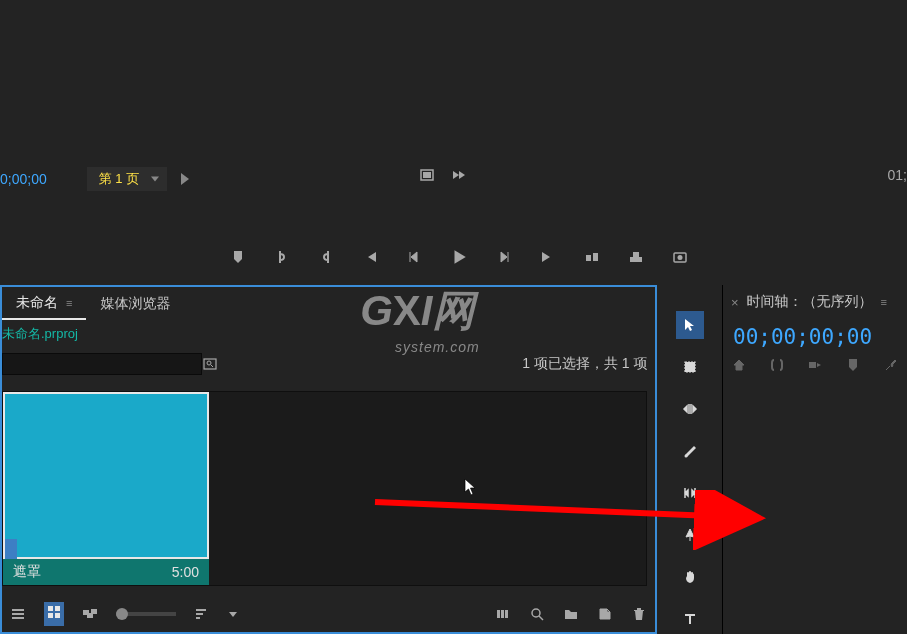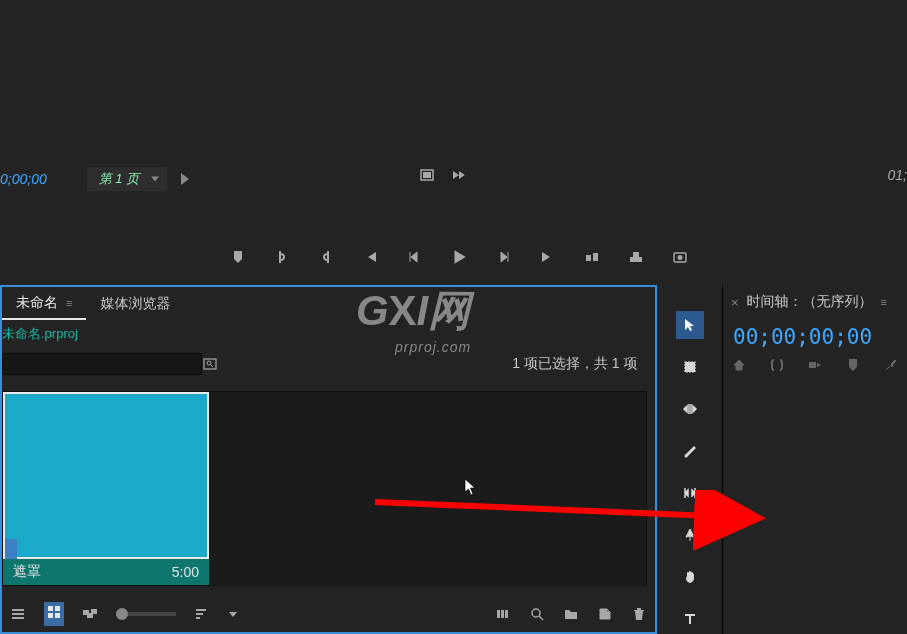--- a/index.html
+++ b/index.html
@@ -1,34 +1,34 @@
 <!DOCTYPE html>
 <html><head>
 <meta charset="utf-8">
 <style>
 * { margin: 0; padding: 0; box-sizing: border-box; font-family: "Microsoft YaHei", "PingFang SC", sans-serif; }
 body { width: 907px; height: 634px; background: #232323; color: #c8c8c8; overflow: hidden; position: relative; }
-.source-monitor { position: absolute; left: 0; top: 0; width: 907px; height: 283px; background: #232323; font-style: italic; }
+.source-monitor { position: absolute; left: 0; top: 0; width: 907px; height: 283px; background: #232323; }
 .monitor-time-row { position: absolute; left: 0; top: 167px; width: 100%; height: 24px; display: flex; align-items: center; }
 .timecode-left { color: #3ea8ff; font-size: 14px; margin-left: 0; }
-.page-dropdown { margin-left: 40px; background: #2d2d2d; padding: 3px 28px 3px 12px; font-size: 13px; color: #86efac; position: relative; display: flex; align-items: center; }
+.page-dropdown { margin-left: 40px; background: #2d2d2d; padding: 3px 28px 3px 12px; font-size: 13px; color: #fde047; position: relative; display: flex; align-items: center; }
 .page-dropdown::after { content: ""; position: absolute; right: 8px; top: 50%; transform: translateY(-50%); border-left: 4px solid transparent; border-right: 4px solid transparent; border-top: 5px solid #888; }
 .play-small { margin-left: 14px; width: 0; height: 0; border-top: 6px solid transparent; border-bottom: 6px solid transparent; border-left: 8px solid #888; }
 .monitor-right-icons { position: absolute; right: 440px; top: 167px; display: flex; gap: 16px; align-items: center; }
 .timecode-right { position: absolute; right: 0; top: 167px; color: #a8a8a8; font-size: 14px; }
 .transport-bar { position: absolute; left: 230px; top: 248px; display: flex; gap: 28px; align-items: center; }
 .transport-bar svg, .monitor-right-icons svg { fill: #a8a8a8; }
 .panel-area { position: absolute; left: 0; top: 285px; width: 907px; height: 349px; display: flex; }
 .project-panel { width: 703px; height: 100%; border: 2px solid #3a8dd8; background: #232323; position: relative; }
 .panel-tabs { display: flex; align-items: center; height: 34px; padding-left: 0; }
 .tab { padding: 6px 14px; font-size: 14px; color: #c8c8c8; display: flex; align-items: center; gap: 8px; }
 .tab.active { background: #232323; border-bottom: 2px solid #e8e8e8; color: #e8e8e8; }
 .tab-menu { font-size: 11px; color: #888; }
 .project-name { padding: 4px 0 4px 0; font-size: 13px; color: #14b8a6; }
-.search-row { display: flex; align-items: center; padding: 6px 18px 6px 0; }
+.search-row { display: flex; align-items: center; padding: 6px 8px 6px 0; }
 .search-input { width: 200px; height: 22px; background: #161616; border: 1px solid #0a0a0a; }
 .selection-info { margin-left: auto; font-size: 14px; color: #c8c8c8; }
 .bin-area { margin: 10px 8px 0 0; height: 195px; background: #1b1b1b; border: 1px solid #0f0f0f; display: flex; }
 .clip-thumb { width: 206px; height: 100%; display: flex; flex-direction: column; }
 .thumb-img { flex: 1; background: #1aa9c9; border: 2px solid #e8e8e8; position: relative; }
 .thumb-img::after { content: ""; position: absolute; bottom: -2px; left: 0; width: 12px; height: 20px; background: #3d7fc4; }
 .thumb-footer { height: 26px; background: #0f766e; display: flex; align-items: center; justify-content: space-between; padding: 0 10px; font-size: 14px; color: #e0e0e0; }
 .project-footer { position: absolute; bottom: 0; left: 0; right: 0; height: 36px; display: flex; align-items: center; padding: 0 8px; gap: 18px; background: #232323; }
 .project-footer .spacer { flex: 1; }
 .view-icon-active { background: #3a6da8; padding: 2px; }
@@ -264,21 +264,21 @@
           <path d="M13 4 L10 7 L9 6 L12 3 Z M3 13 L7 9 M9 6 Q11 8 9 10 Q7 8 9 6" fill="#666" stroke="#666"></path>
         </svg>
     </div>
   </div>
 </div>
 
 <div class="watermark">
   <div class="big">
     <span>G</span><span class="x">X</span><span>I</span><span>网</span>
   </div>
-  <div class="small">prproj.com</div>
+  <div class="small">system.com</div>
 </div>
 
 <svg class="arrow-annotation" width="420" height="60">
   <defs>
       <marker id="ah" markerWidth="14" markerHeight="14" refX="11" refY="6" orient="auto">
         <path d="M0 0 L12 6 L0 12 Z" fill="#ff0000"></path>
       </marker>
     </defs>
   <line x1="5" y1="12" x2="390" y2="28" stroke="#ff0000" stroke-width="6" marker-end="url(#ah)"></line>
 </svg>

